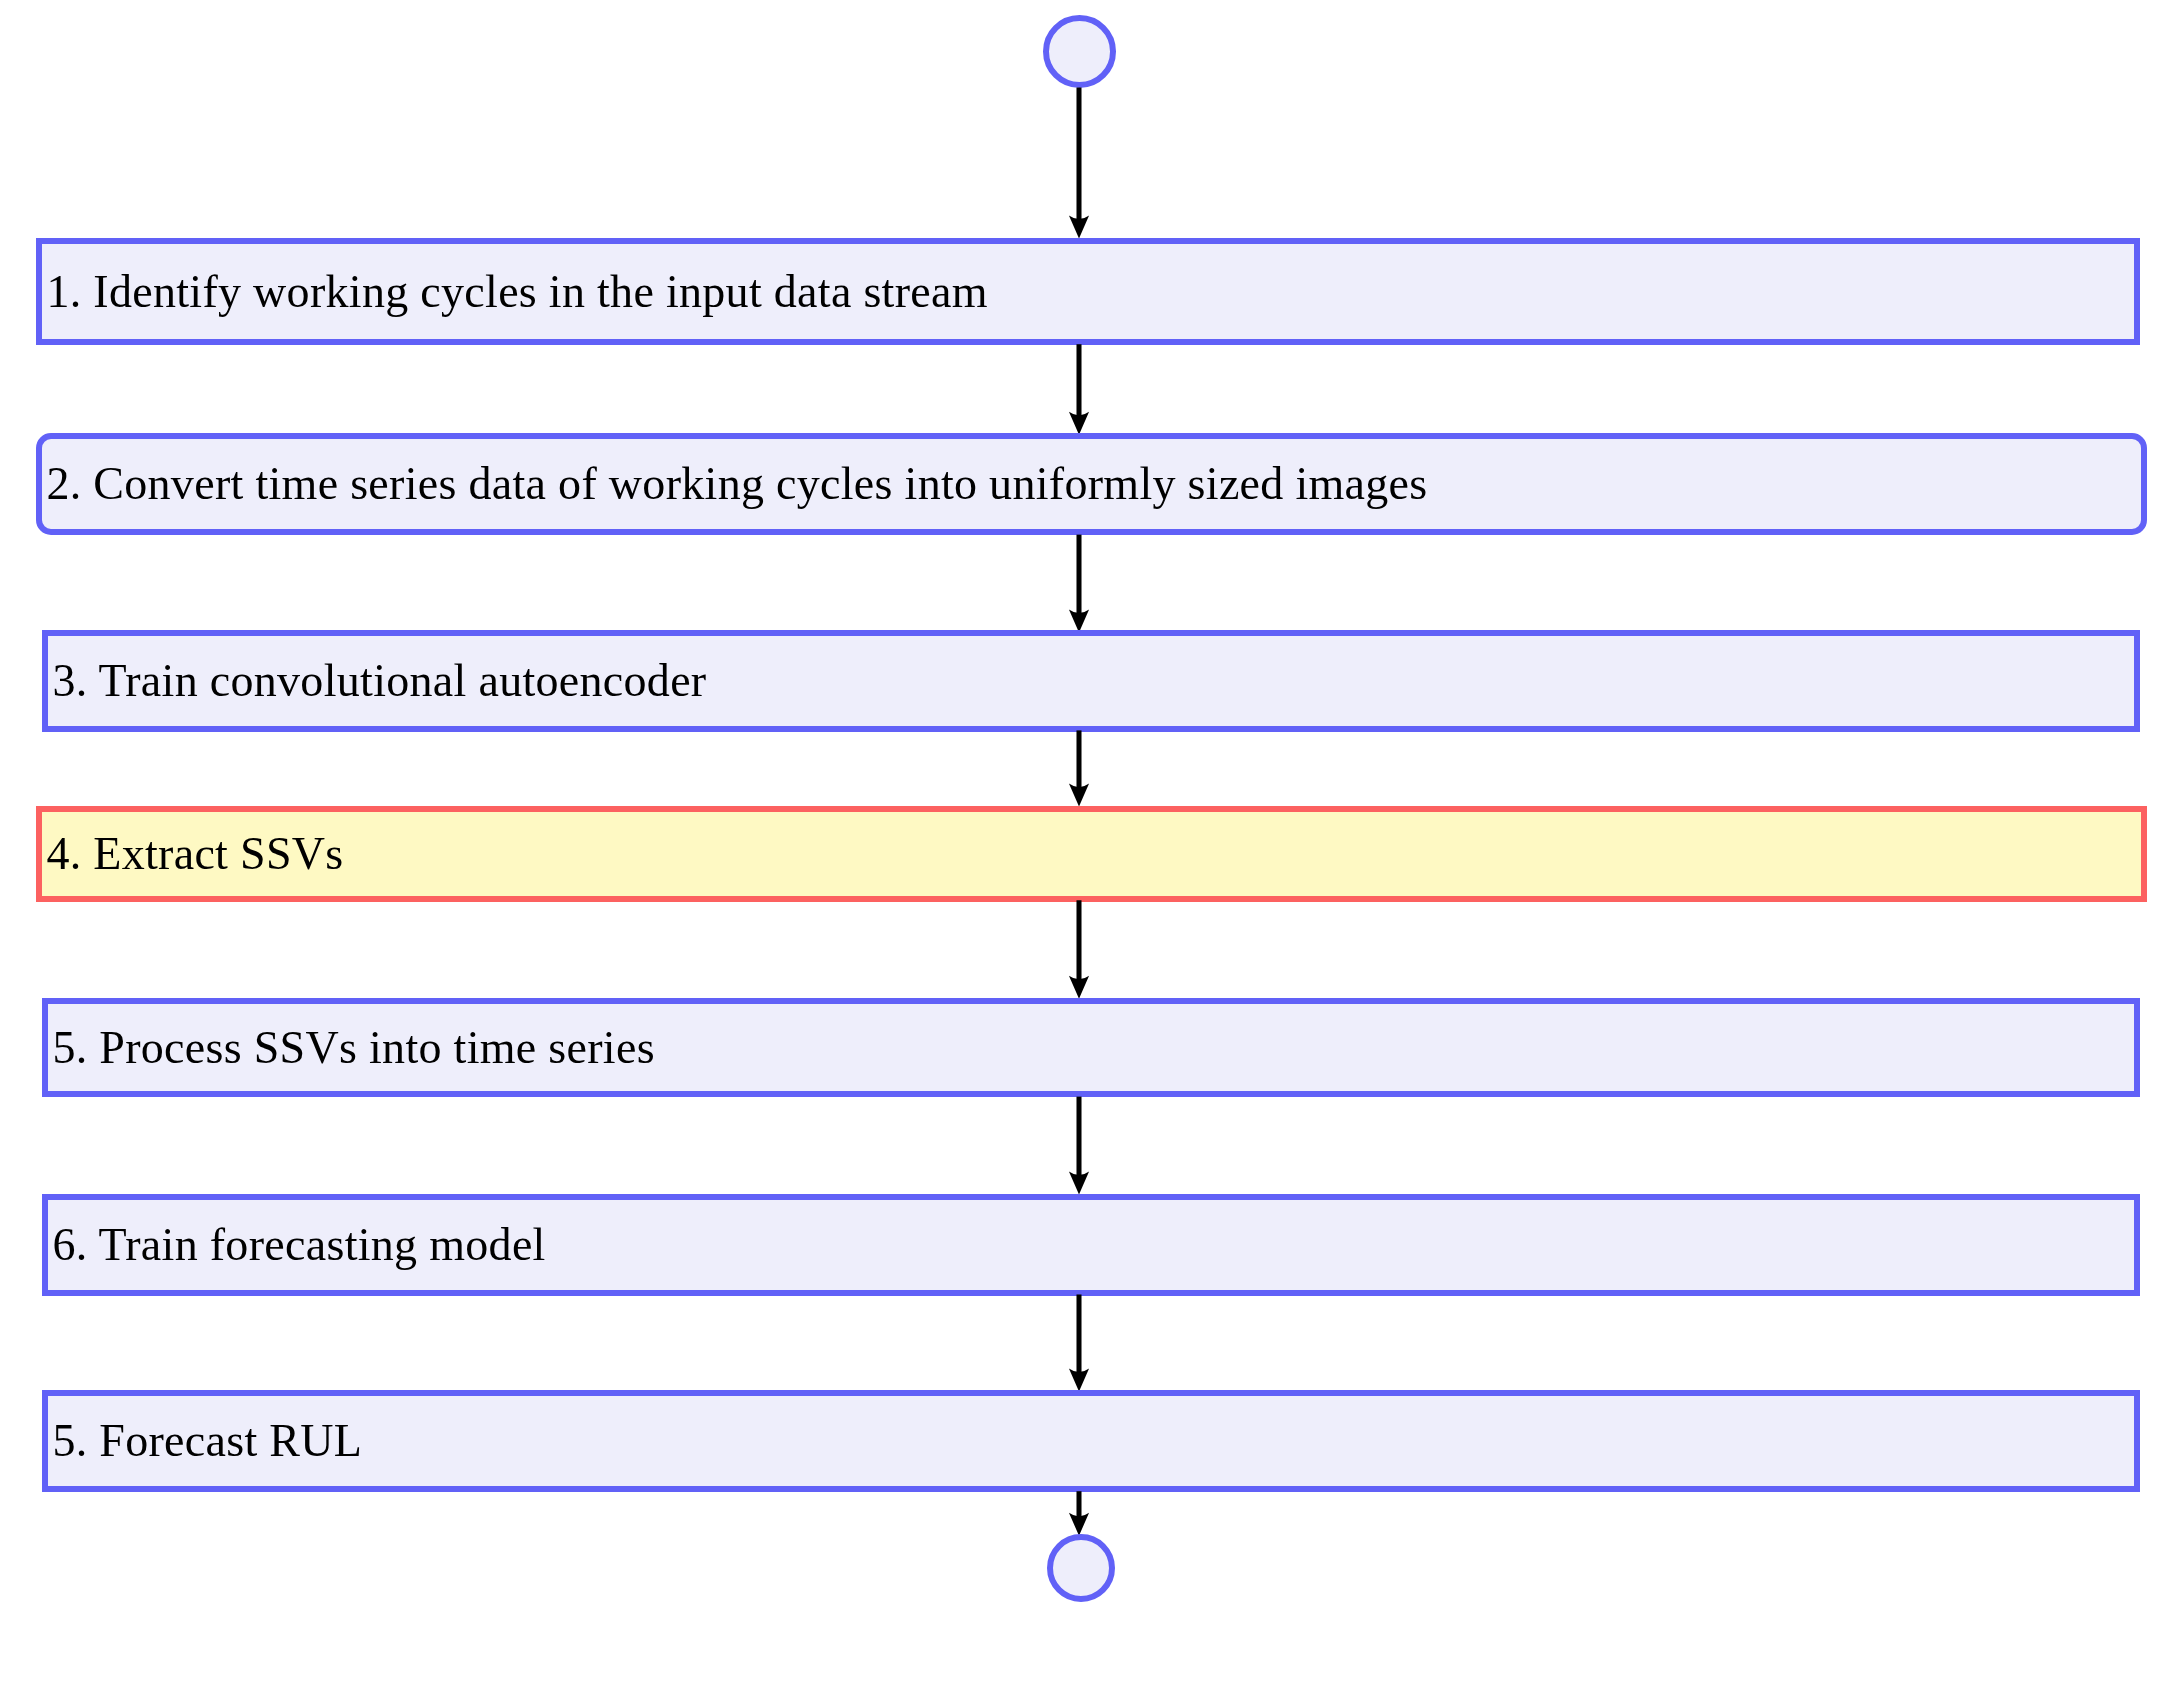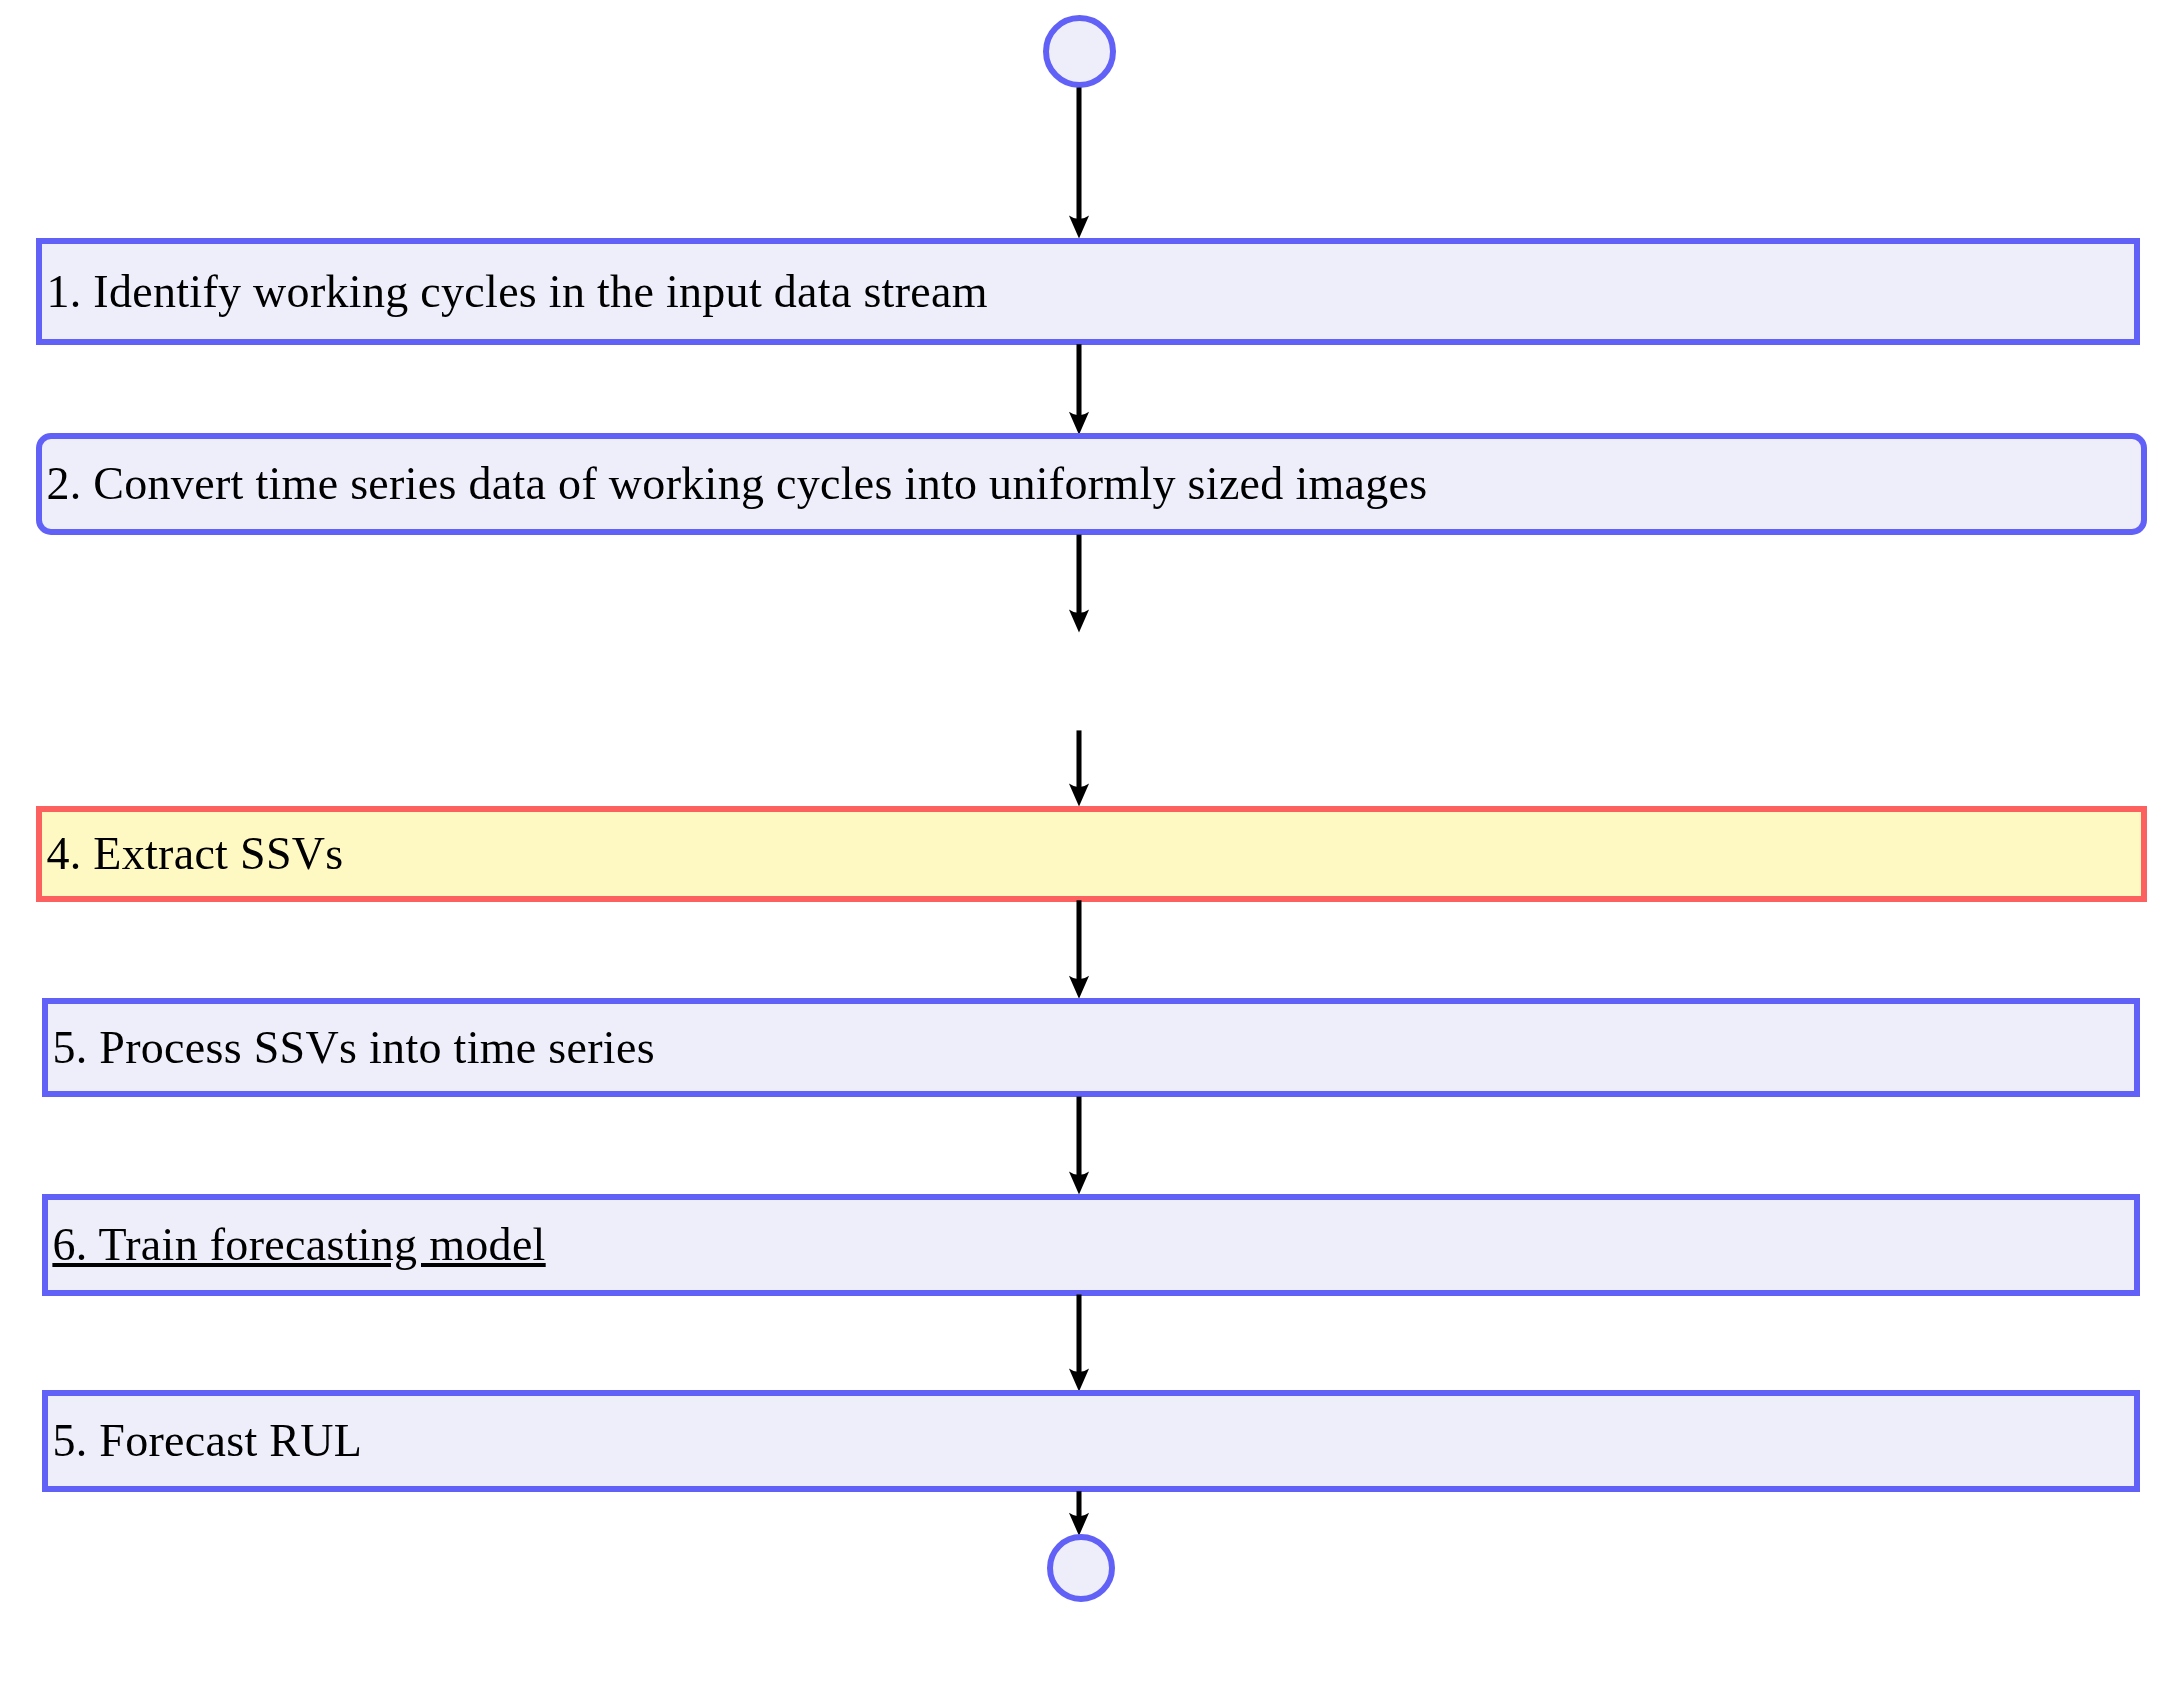--- a/index.html
+++ b/index.html
@@ -62,21 +62,21 @@
     white-space: nowrap;
     text-align: center;
     padding: 0 4.4px;
   }
 
   #box-1 { left: 36px;  top: 238px;  width: 2104px; height: 107px; }
   #box-2 { left: 36px;  top: 433px;  width: 2111px; height: 102px; border-radius: 15px; }
   #box-3 { left: 42px;  top: 630px;  width: 2098px; height: 102px; }
   #box-4 { left: 36px;  top: 806px; width: 2111px; height: 96px; }
   #box-5 { left: 42px;  top: 998px; width: 2098px; height: 99px; }
-  #box-6 { left: 42px;  top: 1194px; width: 2098px; height: 102px; text-decoration: underline; }
+  #box-6 { left: 42px;  top: 1194px; width: 2098px; height: 102px; }
   #box-7 { left: 42px;  top: 1390px; width: 2098px; height: 102px; }
 
   
   .connector {
     position: absolute;
     left: 1056px;
     width: 46px;
     overflow: visible;
   }
   .connector svg { display: block; }
@@ -121,20 +121,23 @@
     <span class="box-label">2.  Convert time series data of working cycles into uniformly sized images</span>
   </div>
 
   <div class="connector" id="conn-2">
     <svg width="46" height="99" viewBox="0 0 64 136">
       <line x1="32" y1="0" x2="32" y2="122" stroke="#000000" stroke-width="7"></line>
       <path d="M32 136 L18 104 Q32 114 46 104 Z" fill="#000000"></path>
     </svg>
   </div>
 
+  <div class="process-box" id="box-3">
+    <span class="box-label">3.  Train convolutional autoencoder</span>
+  </div>
 
   <div class="connector" id="conn-3">
     <svg width="46" height="77" viewBox="0 0 64 106">
       <line x1="32" y1="0" x2="32" y2="92" stroke="#000000" stroke-width="7"></line>
       <path d="M32 106 L18 74 Q32 84 46 74 Z" fill="#000000"></path>
     </svg>
   </div>
 
   <div class="process-box highlight" id="box-4">
     <span class="box-label">4.  Extract SSVs</span>

